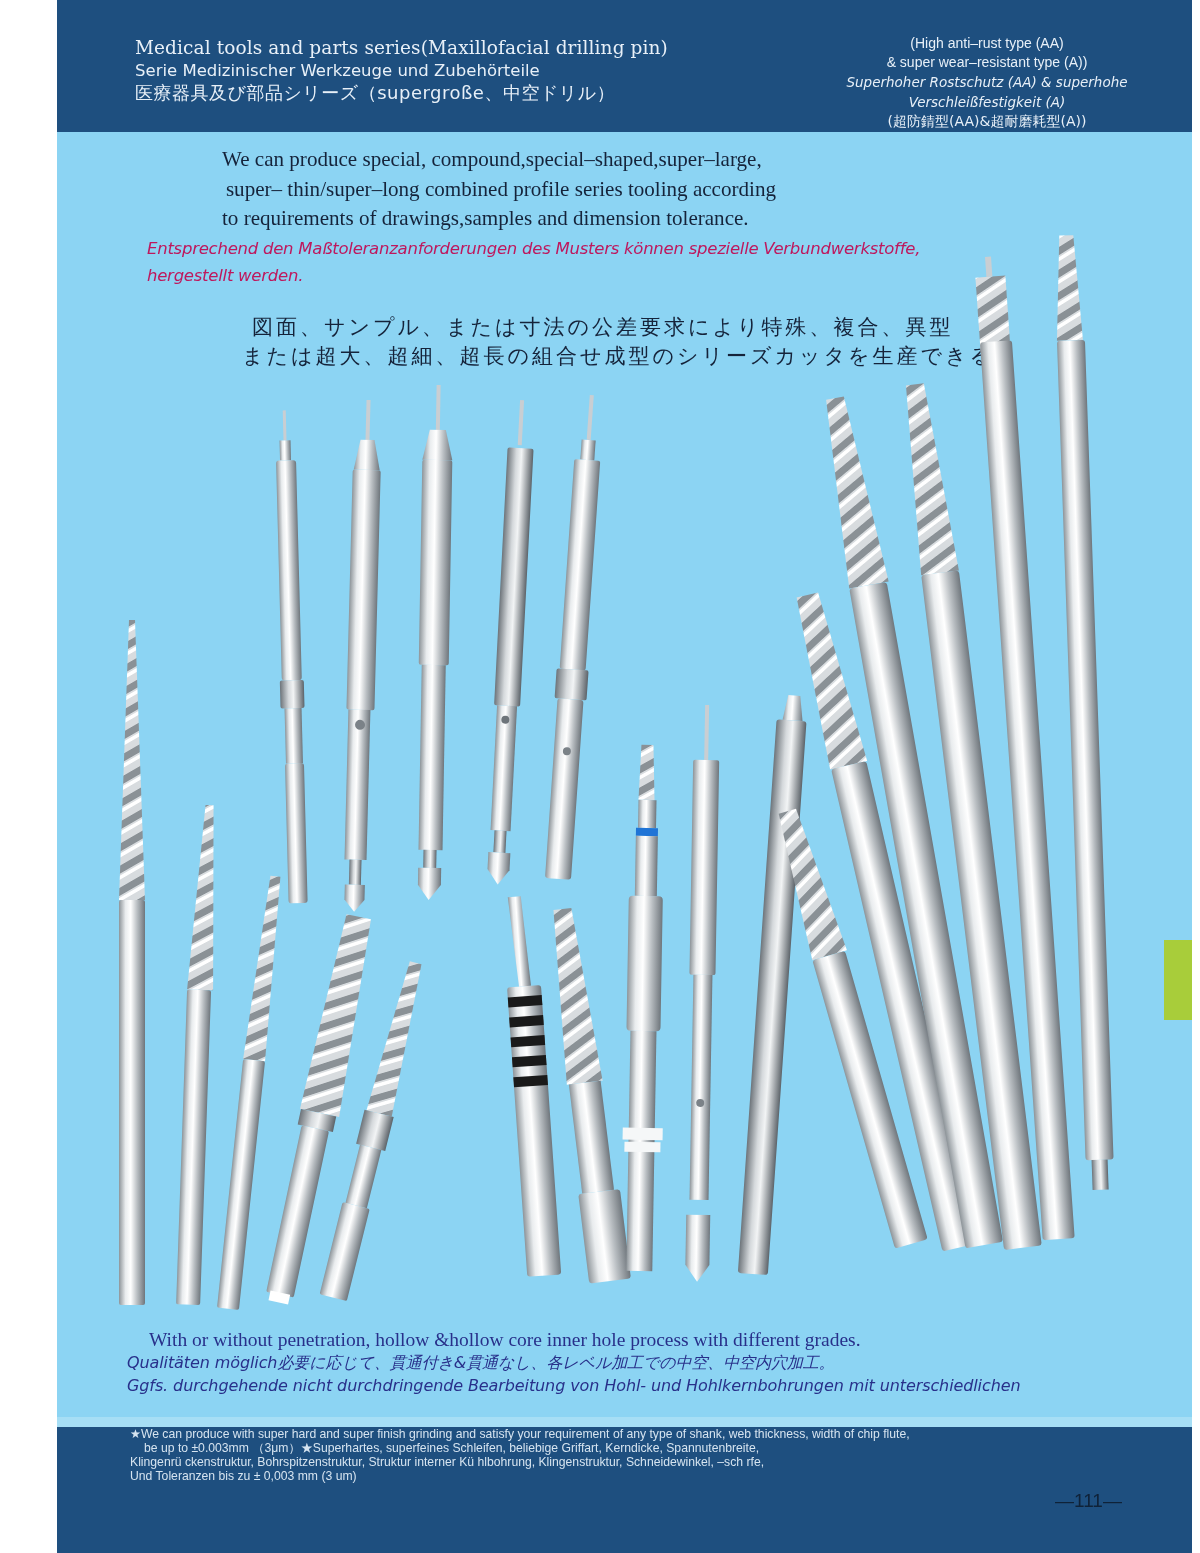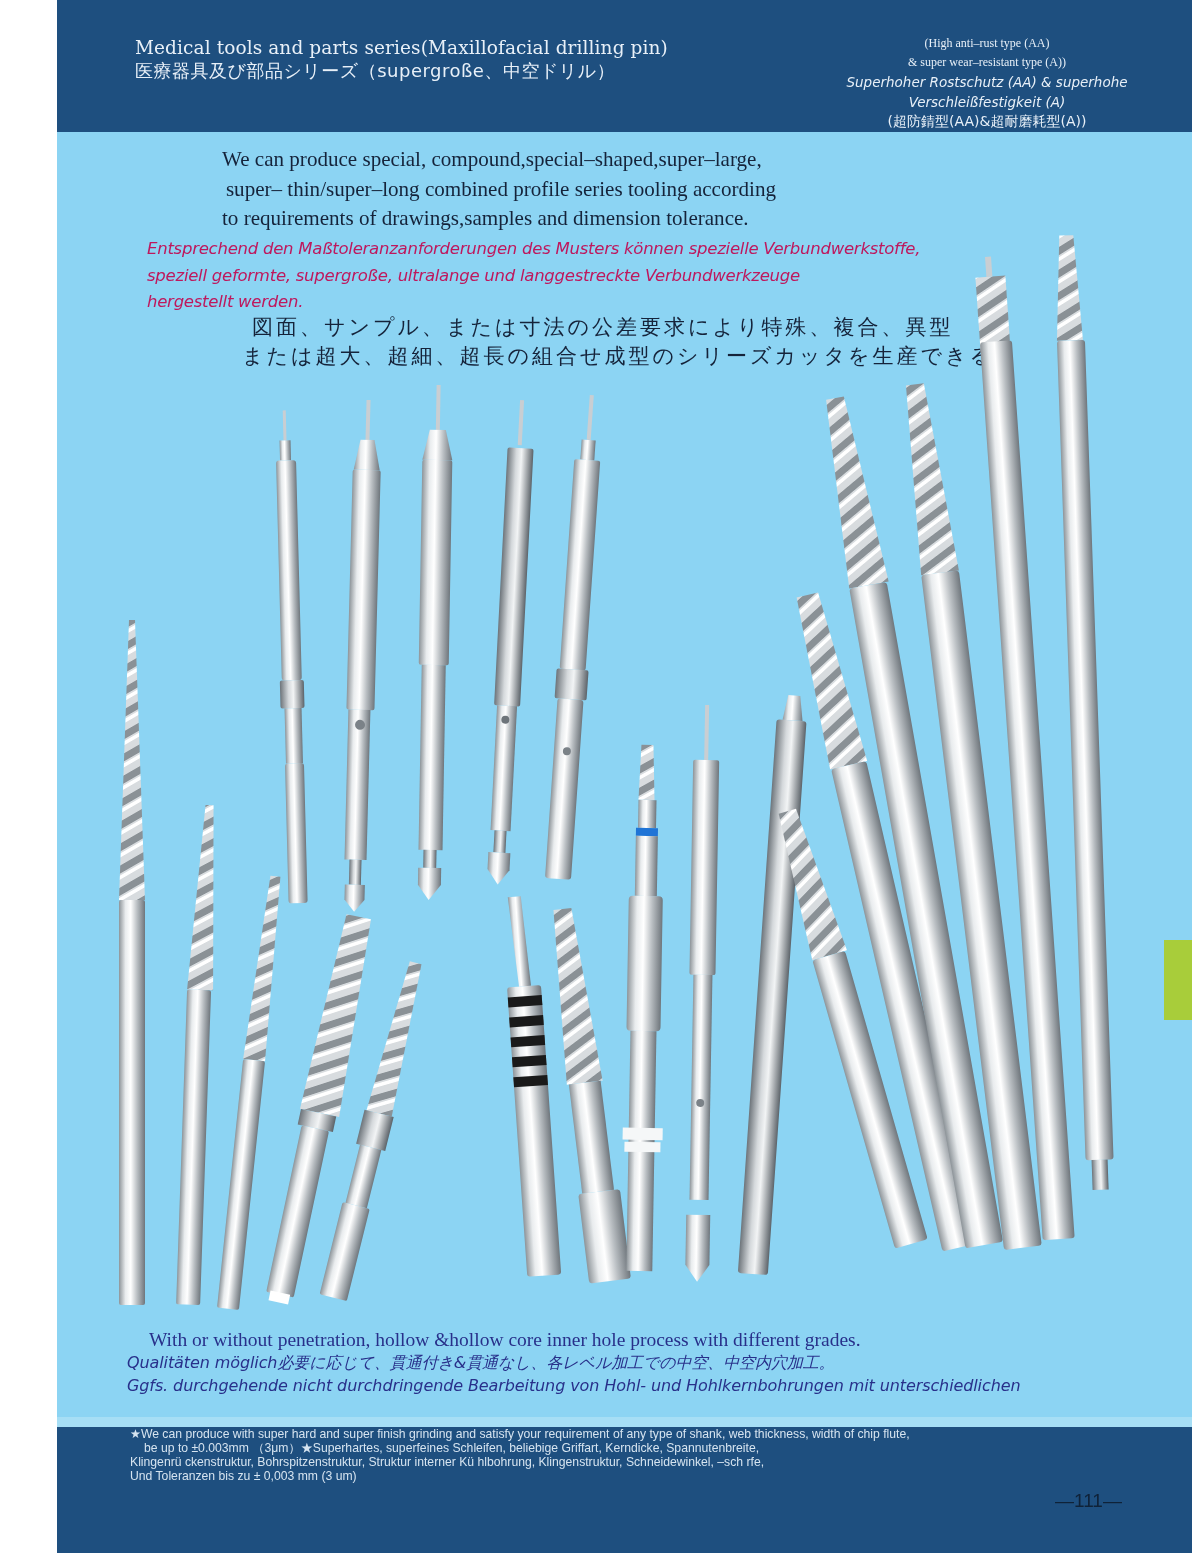--- a/index.html
+++ b/index.html
@@ -4,21 +4,21 @@
 <style>
   html, body { margin: 0; padding: 0; background: #ffffff; }
   body { width: 1200px; height: 1553px; position: relative; overflow: hidden; }
   .page { position: absolute; left: 33px; top: 0; width: 1135px; height: 1521px; background: #8cd4f3; margin-left: 24px; }
   .header { position: absolute; left: 0; top: 0; width: 1135px; height: 132px; background: #1e4f7f; }
   .h-left { position: absolute; left: 78px; top: 36px; color: #e8f0f8; }
   .h-left .l1 { font-family: "DejaVu Serif", serif; font-size: 18.5px; line-height: 24px; letter-spacing: 0.1px; }
   .h-left .l2, .h-left .l3 { font-family: "DejaVu Sans", sans-serif; font-size: 16.5px; line-height: 22px; }
   .h-left .l4 { font-family: "DejaVu Sans", sans-serif; font-size: 18px; line-height: 22px; letter-spacing: 0.5px; }
   .h-right { position: absolute; left: 750px; top: 34px; width: 360px; text-align: center; color: #e8f0f8; }
-  .h-right .r1, .h-right .r2 { font-family: Liberation Serif, serif; font-size: 12px; line-height: 19px; }
+  .h-right .r1, .h-right .r2 { font-family: Liberation Sans, sans-serif; font-size: 14px; line-height: 19px; }
   .h-right .r3, .h-right .r4 { font-family: "DejaVu Sans", sans-serif; font-style: italic; font-size: 13.5px; line-height: 20px; }
   .h-right .r5 { font-family: "DejaVu Sans", sans-serif; font-size: 14px; line-height: 19px; }
 
   .intro-en { position: absolute; left: 165px; top: 145px; font-family: "Liberation Serif", serif; font-size: 21.5px; line-height: 29.5px; color: #15233a; transform: scaleX(0.98); transform-origin: left top; }
   .intro-en div:nth-child(2) { padding-left: 4px; }
   .intro-de { position: absolute; left: 90px; top: 236px; font-family: "DejaVu Sans", sans-serif; font-style: italic; font-size: 16.5px; line-height: 26.5px; color: #be185d; letter-spacing: -0.25px; }
   .intro-jp { position: absolute; left: 185px; top: 313px; font-family: "DejaVu Sans", sans-serif; font-size: 21px; line-height: 29px; color: #15233a; letter-spacing: 3px; }
   .intro-jp div:first-child { padding-left: 10px; }
 
   .tools { position: absolute; left: 0; top: 0; width: 1135px; height: 1553px; }
@@ -35,38 +35,38 @@
   .side-tab { position: absolute; left: 1107px; top: 940px; width: 28px; height: 80px; background: #a8cd3a; }
 </style>
 </head>
 <body>
 
 <div class="page">
 
   <div class="header"></div>
   <div class="h-left">
     <div class="l1">Medical tools and parts series(Maxillofacial drilling pin)</div>
+    <div class="l2">Serie Medizinischer Werkzeuge und Zubehörteile</div>
     <div class="l4">医療器具及び部品シリーズ（supergroße、中空ドリル）</div>
   </div>
   <div class="h-right">
     <div class="r1">(High anti–rust type (AA)</div>
     <div class="r2">&amp; super wear–resistant type (A))</div>
     <div class="r3">Superhoher Rostschutz (AA) &amp; superhohe</div>
     <div class="r4">Verschleißfestigkeit (A)</div>
     <div class="r5">(超防錆型(AA)&amp;超耐磨耗型(A))</div>
   </div>
 
   <div class="intro-en">
     <div>We can produce special, compound,special–shaped,super–large,</div>
     <div>super– thin/super–long combined profile series tooling according</div>
     <div>to requirements of drawings,samples and dimension tolerance.</div>
   </div>
   <div class="intro-de">
     <div>Entsprechend den Maßtoleranzanforderungen des Musters können spezielle Verbundwerkstoffe,</div>
-    <div>speziell geformte, supergroße, ultralange und langgestreckte Verbundwerkzeuge</div>
     <div>hergestellt werden.</div>
   </div>
   <div class="intro-jp">
     <div>図面、サンプル、または寸法の公差要求により特殊、複合、異型</div>
     <div>または超大、超細、超長の組合せ成型のシリーズカッタを生産できる。</div>
   </div>
 
   <svg class="tools" viewBox="0 0 1135 1553" xmlns="http://www.w3.org/2000/svg">
     <defs>
       <linearGradient id="steel" x1="0" y1="0" x2="1" y2="0">

